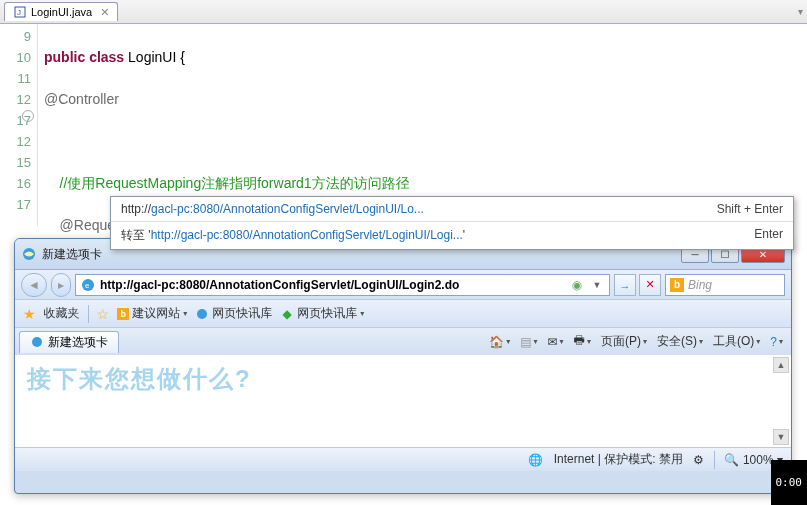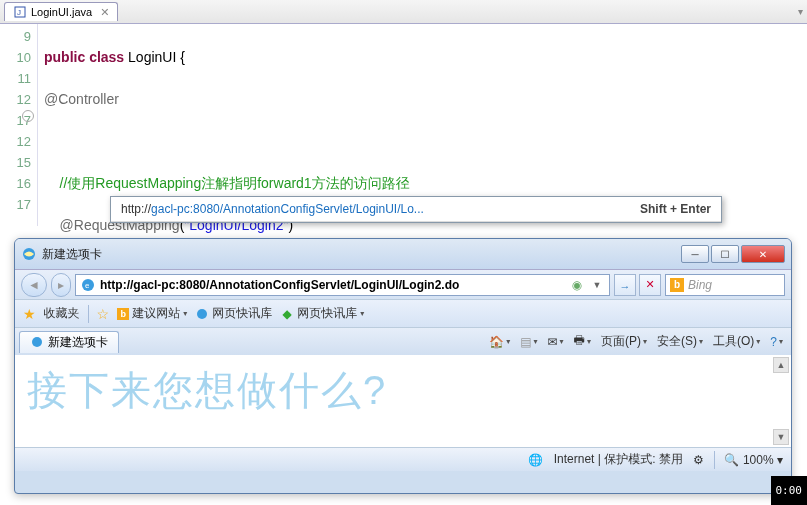--- a/index.html
+++ b/index.html
@@ -17,27 +17,27 @@
 .gutter { width: 38px; text-align: right; padding: 2px 6px 2px 0; color: #7a8; background: #fff; border-right: 1px solid #dde; font-family: Consolas, monospace; font-size: 13px; line-height: 21px; }
 .code { flex: 1; padding: 2px 6px; font-family: Consolas, monospace; font-size: 14px; line-height: 21px; white-space: pre; color: #000; position: relative; }
 .ln { height: 21px; }
 .kw { color: #8a1045; font-weight: bold; }
 .ann { color: #6b6b6b; }
 .str { color: #1a1ae0; }
 .cmt { color: #249a24; text-align: center; }
 .method { color: #000; }
 
 
-.url-popup { position: absolute; left: 110px; top: 196px; width: 612px; background: #fff; border: 1px solid #8899aa; box-shadow: 2px 2px 6px rgba(0,0,0,0.3); z-index: 50; }
+.url-popup { position: absolute; left: 110px; top: 196px; width: 684px; background: #fff; border: 1px solid #8899aa; box-shadow: 2px 2px 6px rgba(0,0,0,0.3); z-index: 50; }
 .url-popup-row { display: flex; padding: 5px 10px; font-size: 12px; color: #333; }
 .url-popup-row:first-child { border-bottom: 1px solid #ddd; }
 .url-left { flex: 1; }
 .url-left .proto { color: #333; }
 .url-left .host { color: #1a6ec0; }
-.url-right { width: 120px; text-align: right; color: #444; font-weight: bold; }
+.url-right { width: 120px; text-align: right; color: #444; }
 
 
 .ie-window { position: absolute; left: 14px; top: 238px; width: 778px; height: 256px; border: 1px solid #5b7da9; border-radius: 6px 6px 4px 4px; background: #cedef0; box-shadow: 0 2px 8px rgba(0,0,0,0.25); overflow: hidden; }
 .ie-title { height: 30px; background: linear-gradient(to bottom, #dfe9f5, #c5d8ef); display: flex; align-items: center; padding: 0 6px; }
 .ie-favicon { width: 16px; height: 16px; margin-right: 5px; display: inline-flex; align-items: center; justify-content: center; }
 .ie-title-text { font-size: 12px; color: #222; }
 .win-buttons { margin-left: auto; display: flex; gap: 2px; }
 .win-btn { width: 28px; height: 18px; border: 1px solid #7a94b5; border-radius: 2px; background: linear-gradient(to bottom, #fff, #d0ddef); color: #333; font-size: 10px; display: flex; align-items: center; justify-content: center; }
 .win-btn.close { background: linear-gradient(to bottom, #f08080, #d03020); color: #fff; width: 44px; }
 
@@ -58,30 +58,30 @@
 .fav-link { display: flex; align-items: center; gap: 3px; color: #333; }
 .ie-icon-s { width: 14px; height: 14px; display: inline-flex; align-items: center; justify-content: center; }
 
 .ie-tabs { height: 28px; background: linear-gradient(to bottom,#e6eef9,#d1dff1); display: flex; align-items: center; border-top: 1px solid #bcd; }
 .ie-tab { height: 22px; margin-left: 4px; padding: 0 10px; background: linear-gradient(to bottom,#fefefe,#e7effa); border: 1px solid #9cb5d6; border-bottom: none; border-radius: 3px 3px 0 0; display: flex; align-items: center; gap: 4px; font-size: 12px; }
 .tab-controls { margin-left: auto; display: flex; align-items: center; gap: 10px; padding-right: 8px; font-size: 12px; color: #333; }
 .tc { display: flex; align-items: center; gap: 2px; }
 .dd { font-size: 8px; color: #555; }
 
 .ie-content { height: 92px; background: #fff; padding: 8px 12px; position: relative; overflow: hidden; }
-.big-text { font-size: 40px; color: #a6d5ef; letter-spacing: 2px; font-weight: 400; }
+.big-text { font-size: 24px; color: #a6d5ef; letter-spacing: 2px; font-weight: 700; }
 .ie-content .scroll-up { position: absolute; right: 2px; top: 2px; width: 16px; height: 16px; background: #e8e8e8; border: 1px solid #ccc; display: flex; align-items: center; justify-content: center; font-size: 9px; color: #666; }
 .ie-content .scroll-dn { position: absolute; right: 2px; bottom: 2px; width: 16px; height: 16px; background: #e8e8e8; border: 1px solid #ccc; display: flex; align-items: center; justify-content: center; font-size: 9px; color: #666; }
 
 .ie-status { height: 24px; background: linear-gradient(to bottom,#eef3fb,#d5e2f3); border-top: 1px solid #bcd; display: flex; align-items: center; padding: 0 8px; font-size: 12px; color: #333; gap: 10px; }
 .ie-status .globe { color: #2a7ac0; }
 .ie-status .right { margin-left: auto; display: flex; gap: 10px; align-items: center; }
 
 
-.time-overlay { position: absolute; right: 0; bottom: 0; background: #000; color: #fff; font-size: 11px; padding: 8px 5px; font-family: Consolas, monospace; }
+.time-overlay { position: absolute; right: 0; bottom: 0; background: #000; color: #fff; font-size: 11px; padding: 16px 5px; font-family: Consolas, monospace; }
 .anno-circle { width: 12px; height: 12px; border: 1px solid #aaa; border-radius: 50%; position: absolute; left: 22px; }
 </style>
 </head>
 <body>
 
 <div class="editor-tabs">
   <div class="editor-tab">
     <span class="java-icon">
       <svg width="12" height="12" viewBox="0 0 12 12">
           <rect x="1" y="1" width="10" height="10" fill="#fff" stroke="#35a"></rect>
@@ -116,20 +116,24 @@
 <div class="ln">        <span class="cmt">//执行完forward1方法之后返回的视图</span></div>
 <div class="ln">        <span></span></div>
 <div class="ln">    <span>}</span></div>
   </div>
 </div>
 
 <div class="url-popup">
   <div class="url-popup-row">
     <div class="url-left"><span class="proto">http://</span><span class="host">gacl-pc:8080/AnnotationConfigServlet/LoginUI/Lo...</span></div>
     <div class="url-right">Shift + Enter</div>
+  </div>
+  <div class="url-popup-row">
+    <div class="url-left"><span>转至 '</span><span class="host">http://gacl-pc:8080/AnnotationConfigServlet/LoginUI/Logi...</span><span>'</span></div>
+    <div class="url-right">Enter</div>
   </div>
 </div>
 
 <div class="ie-window">
   <div class="ie-title">
     <span class="ie-favicon">
       <svg width="14" height="14" viewBox="0 0 14 14">
           <circle cx="7" cy="7" r="6" fill="#3a9de0"></circle>
           <path d="M2 7 Q7 2 12 7 Q7 12 2 7" fill="#fff3a0"></path>
         </svg>

